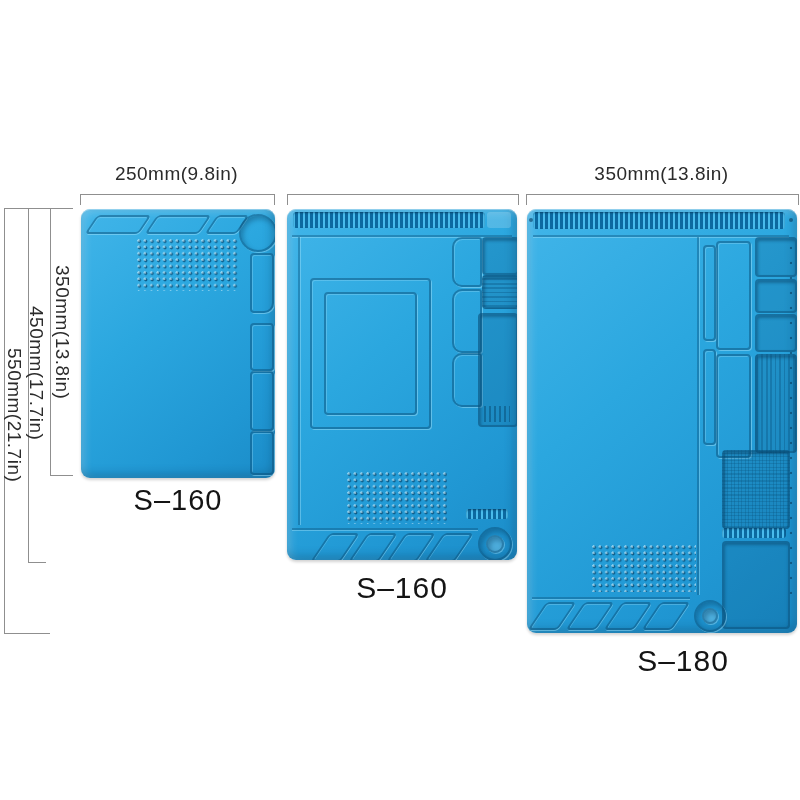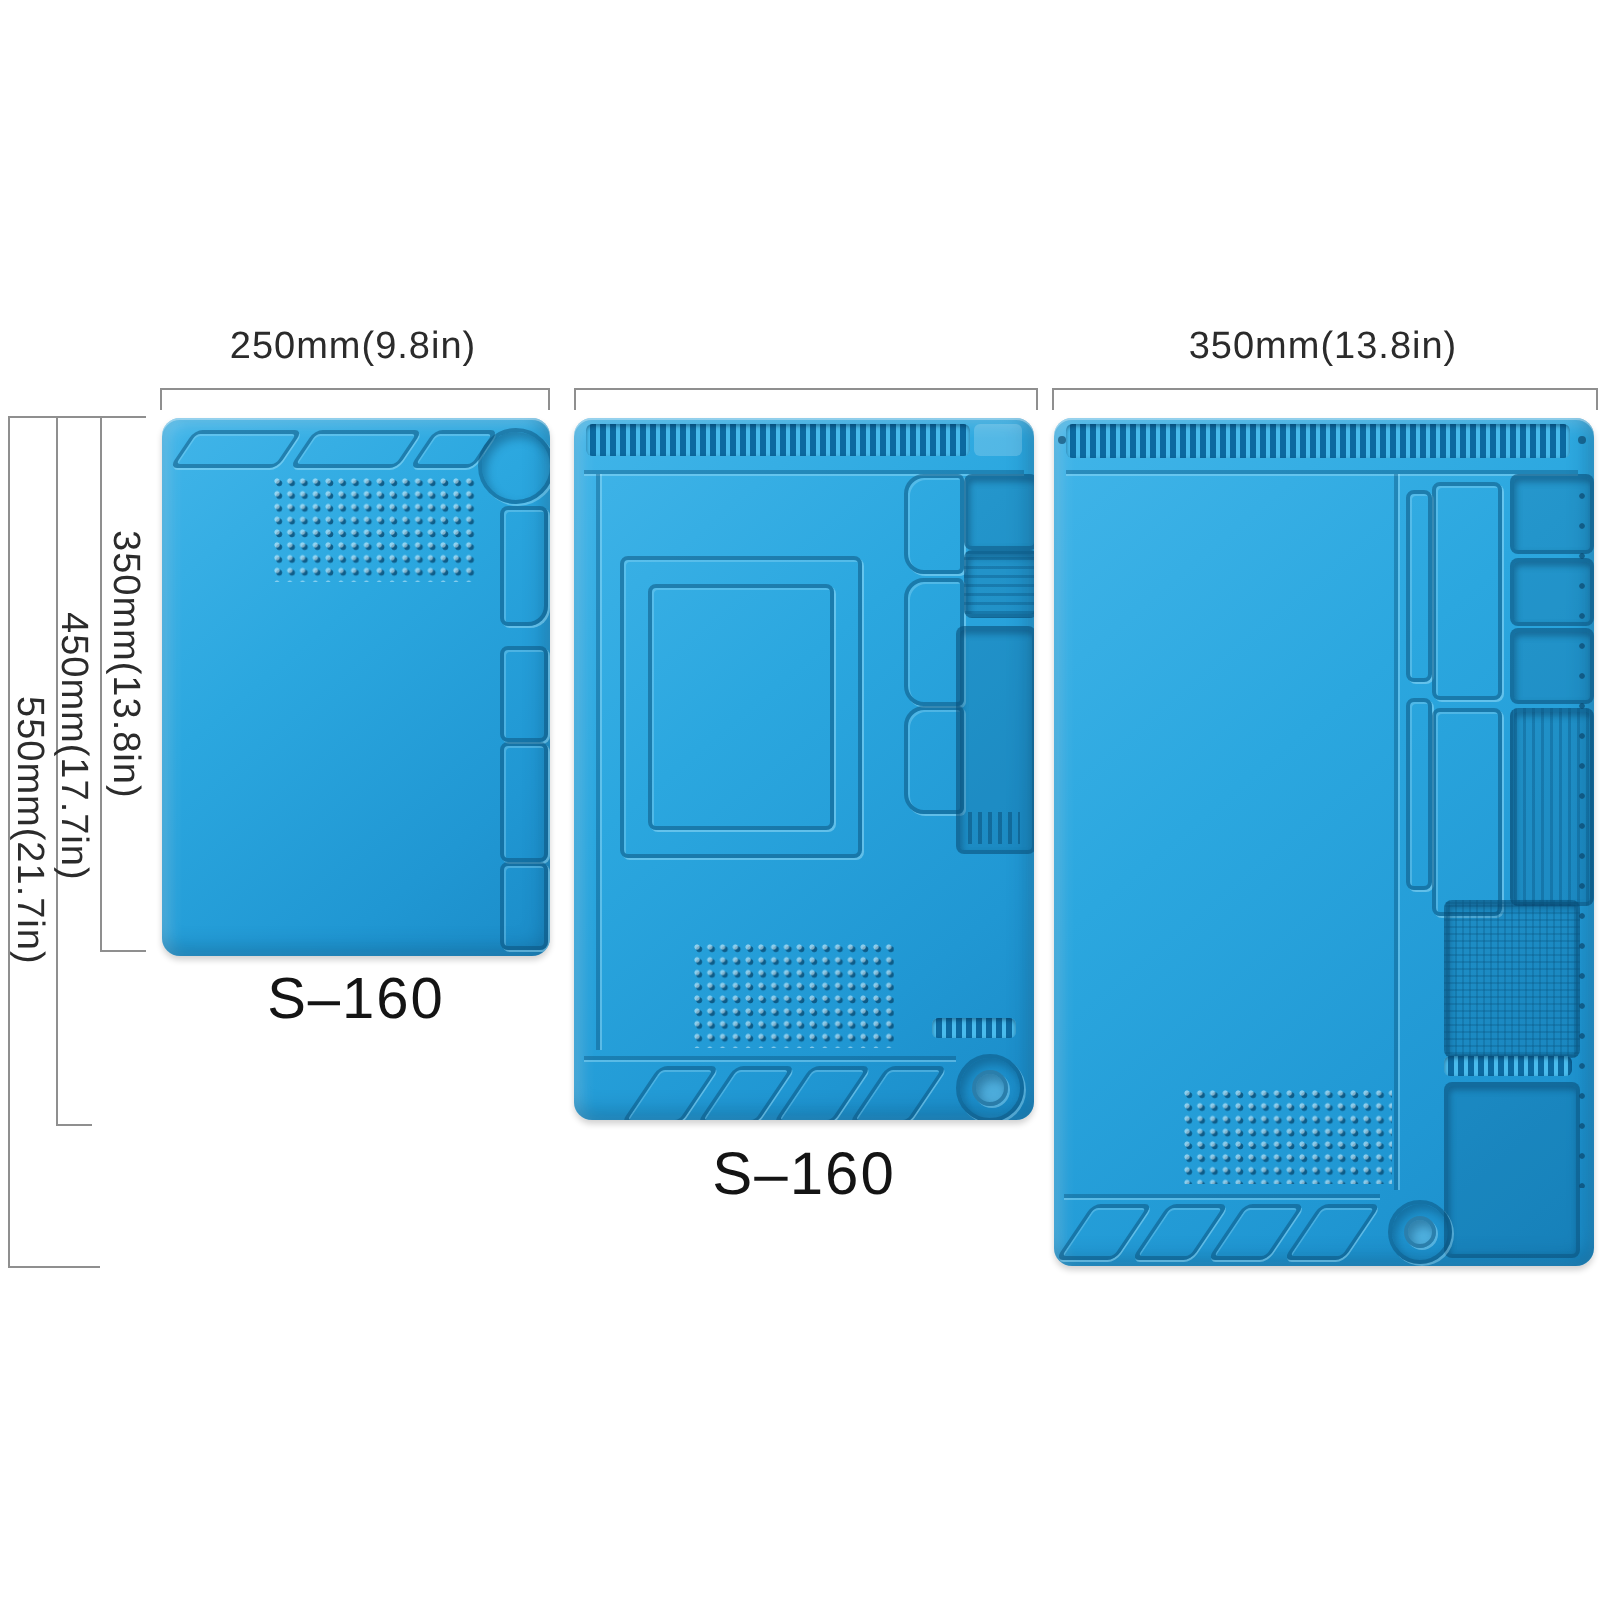--- a/index.html
+++ b/index.html
@@ -162,14 +162,15 @@
     <div class="slot diag" style="left:10px;top:393px;width:26px;height:24px"></div>
     <div class="slot diag" style="left:48px;top:393px;width:26px;height:24px"></div>
     <div class="slot diag" style="left:86px;top:393px;width:26px;height:24px"></div>
     <div class="slot diag" style="left:124px;top:393px;width:26px;height:24px"></div>
     <div class="dish" style="left:167px;top:391px;width:28px;height:28px"></div>
     <div class="dish" style="left:175px;top:399px;width:12px;height:12px;background:rgba(170,230,252,.35)"></div>
   </div>
 
   <div class="model-label" style="left:81px;top:484px;width:194px">S–160</div>
   <div class="model-label" style="left:287px;top:571px;width:230px;font-size:30px">S–160</div>
+  <div class="model-label" style="left:583px;top:644px;width:200px;font-size:30px">S–180</div>
 
 </div>
 
 </body></html>

